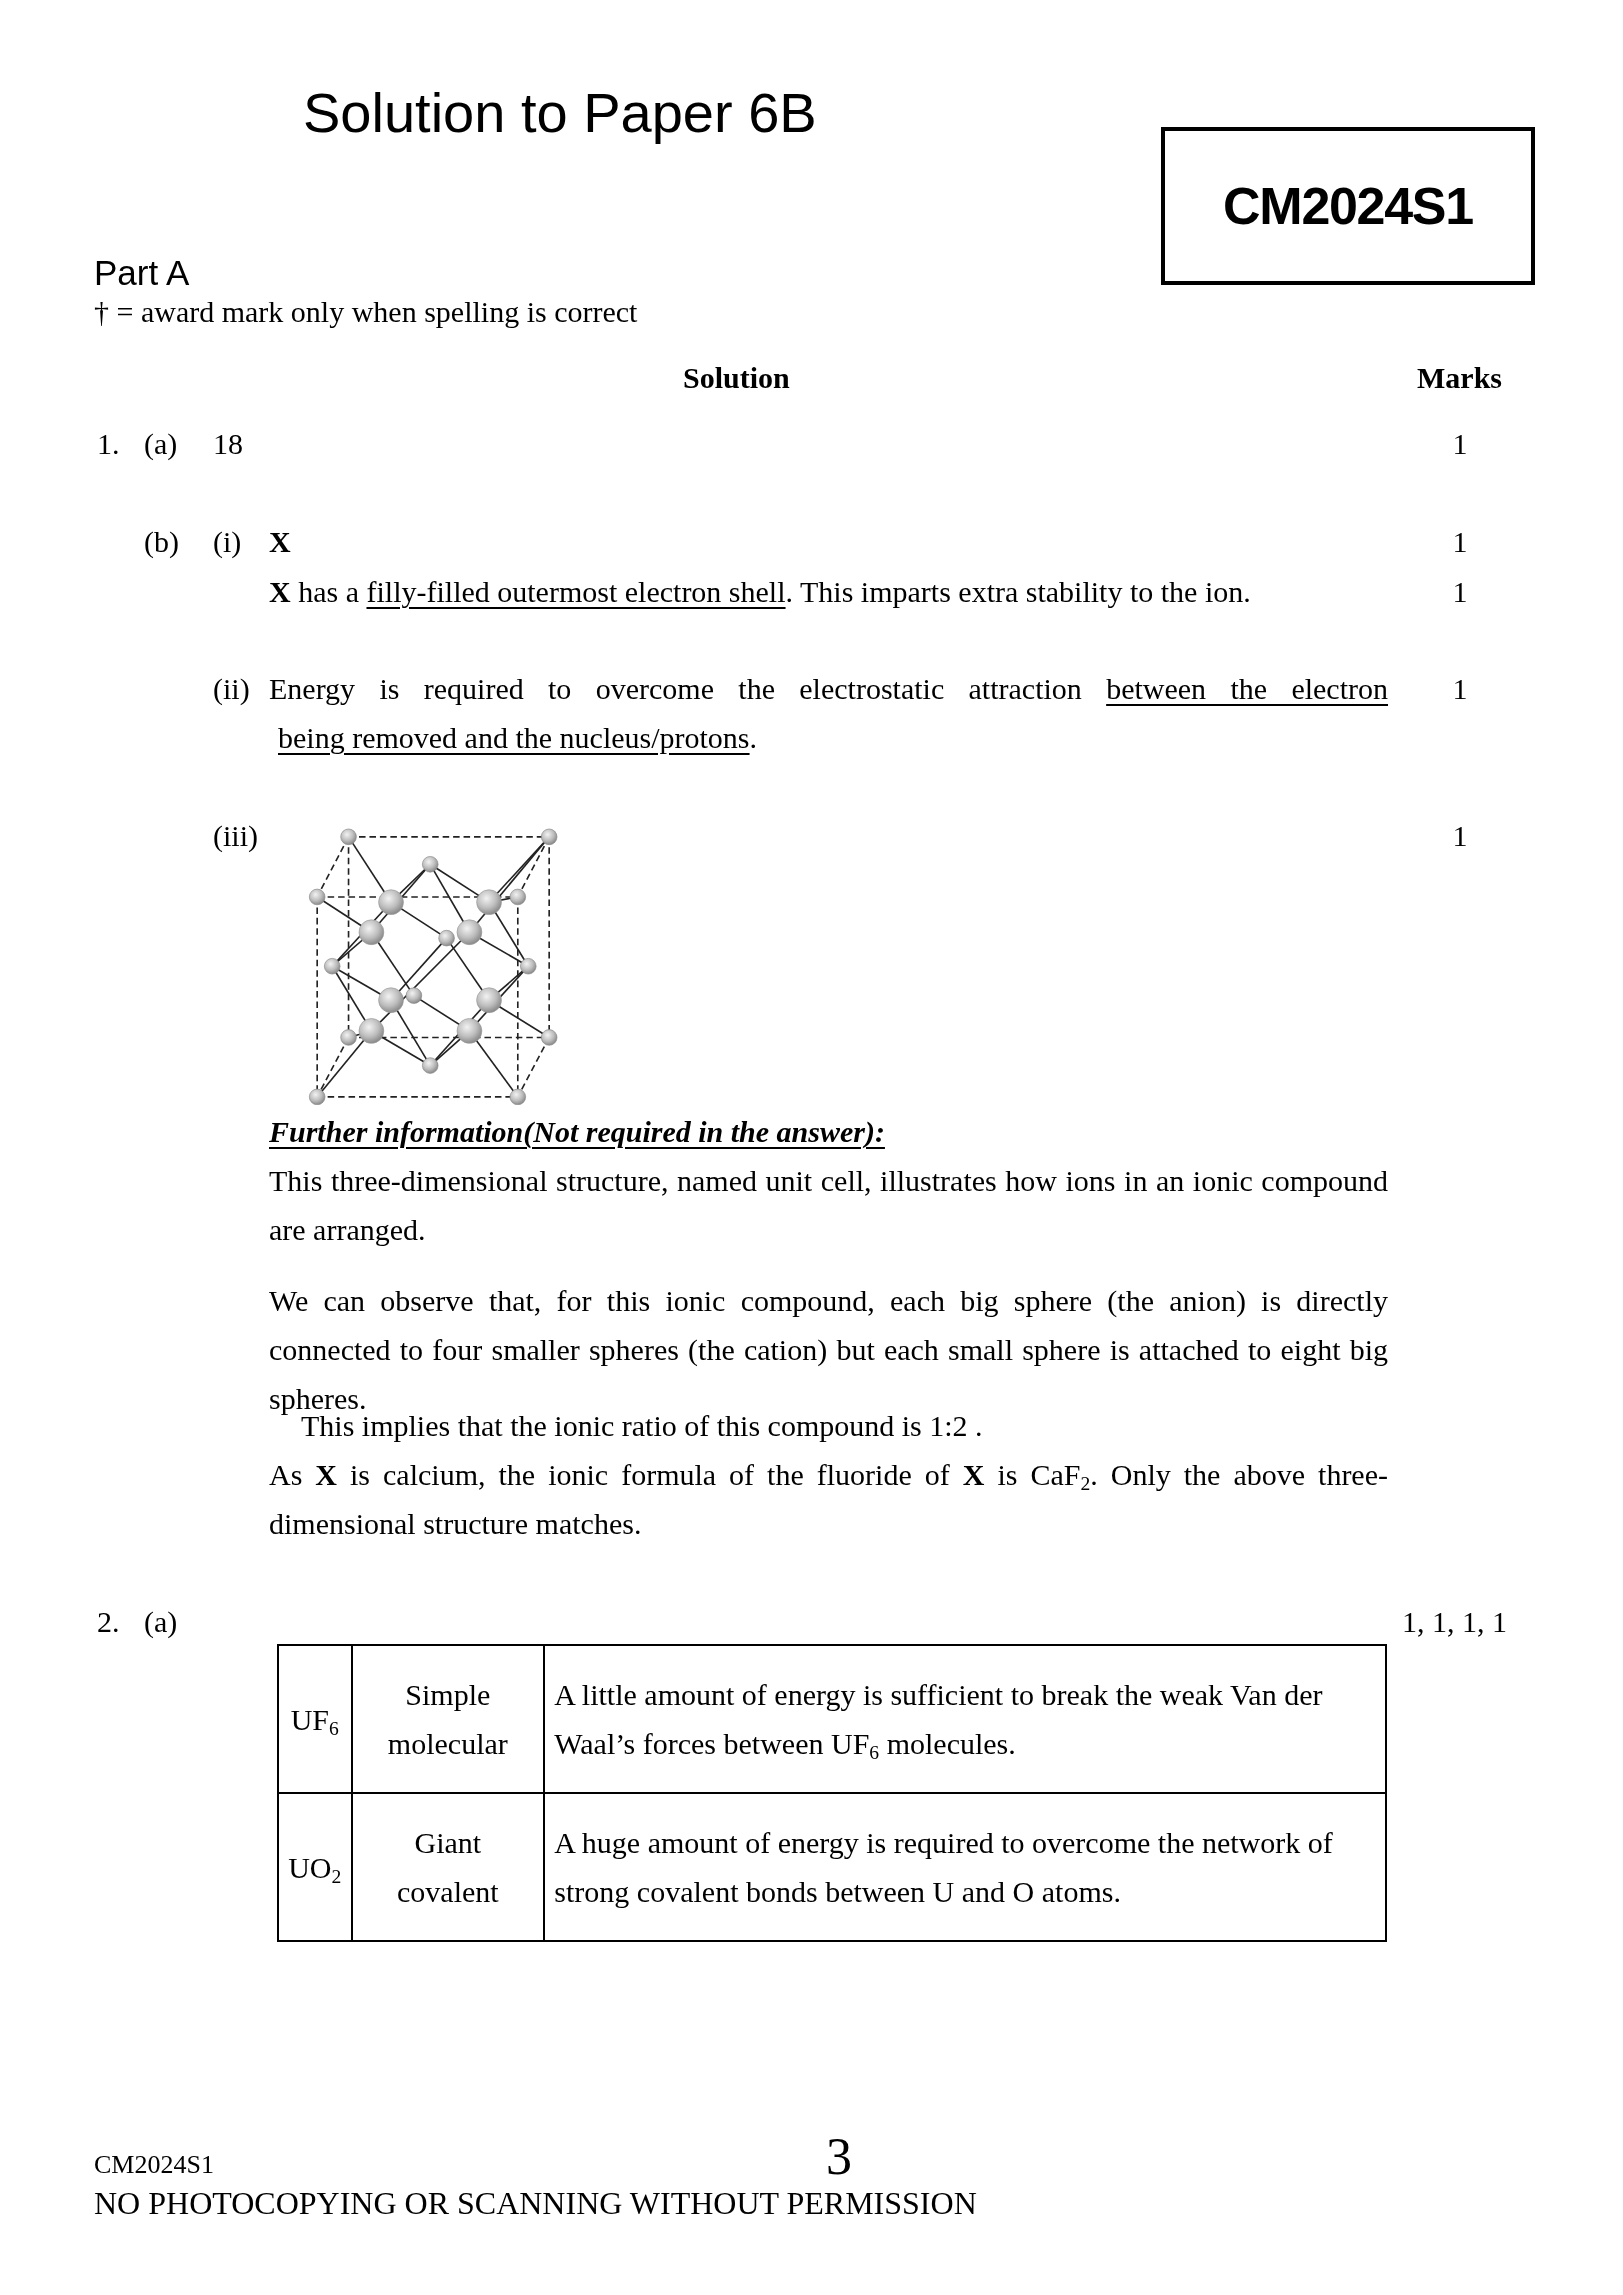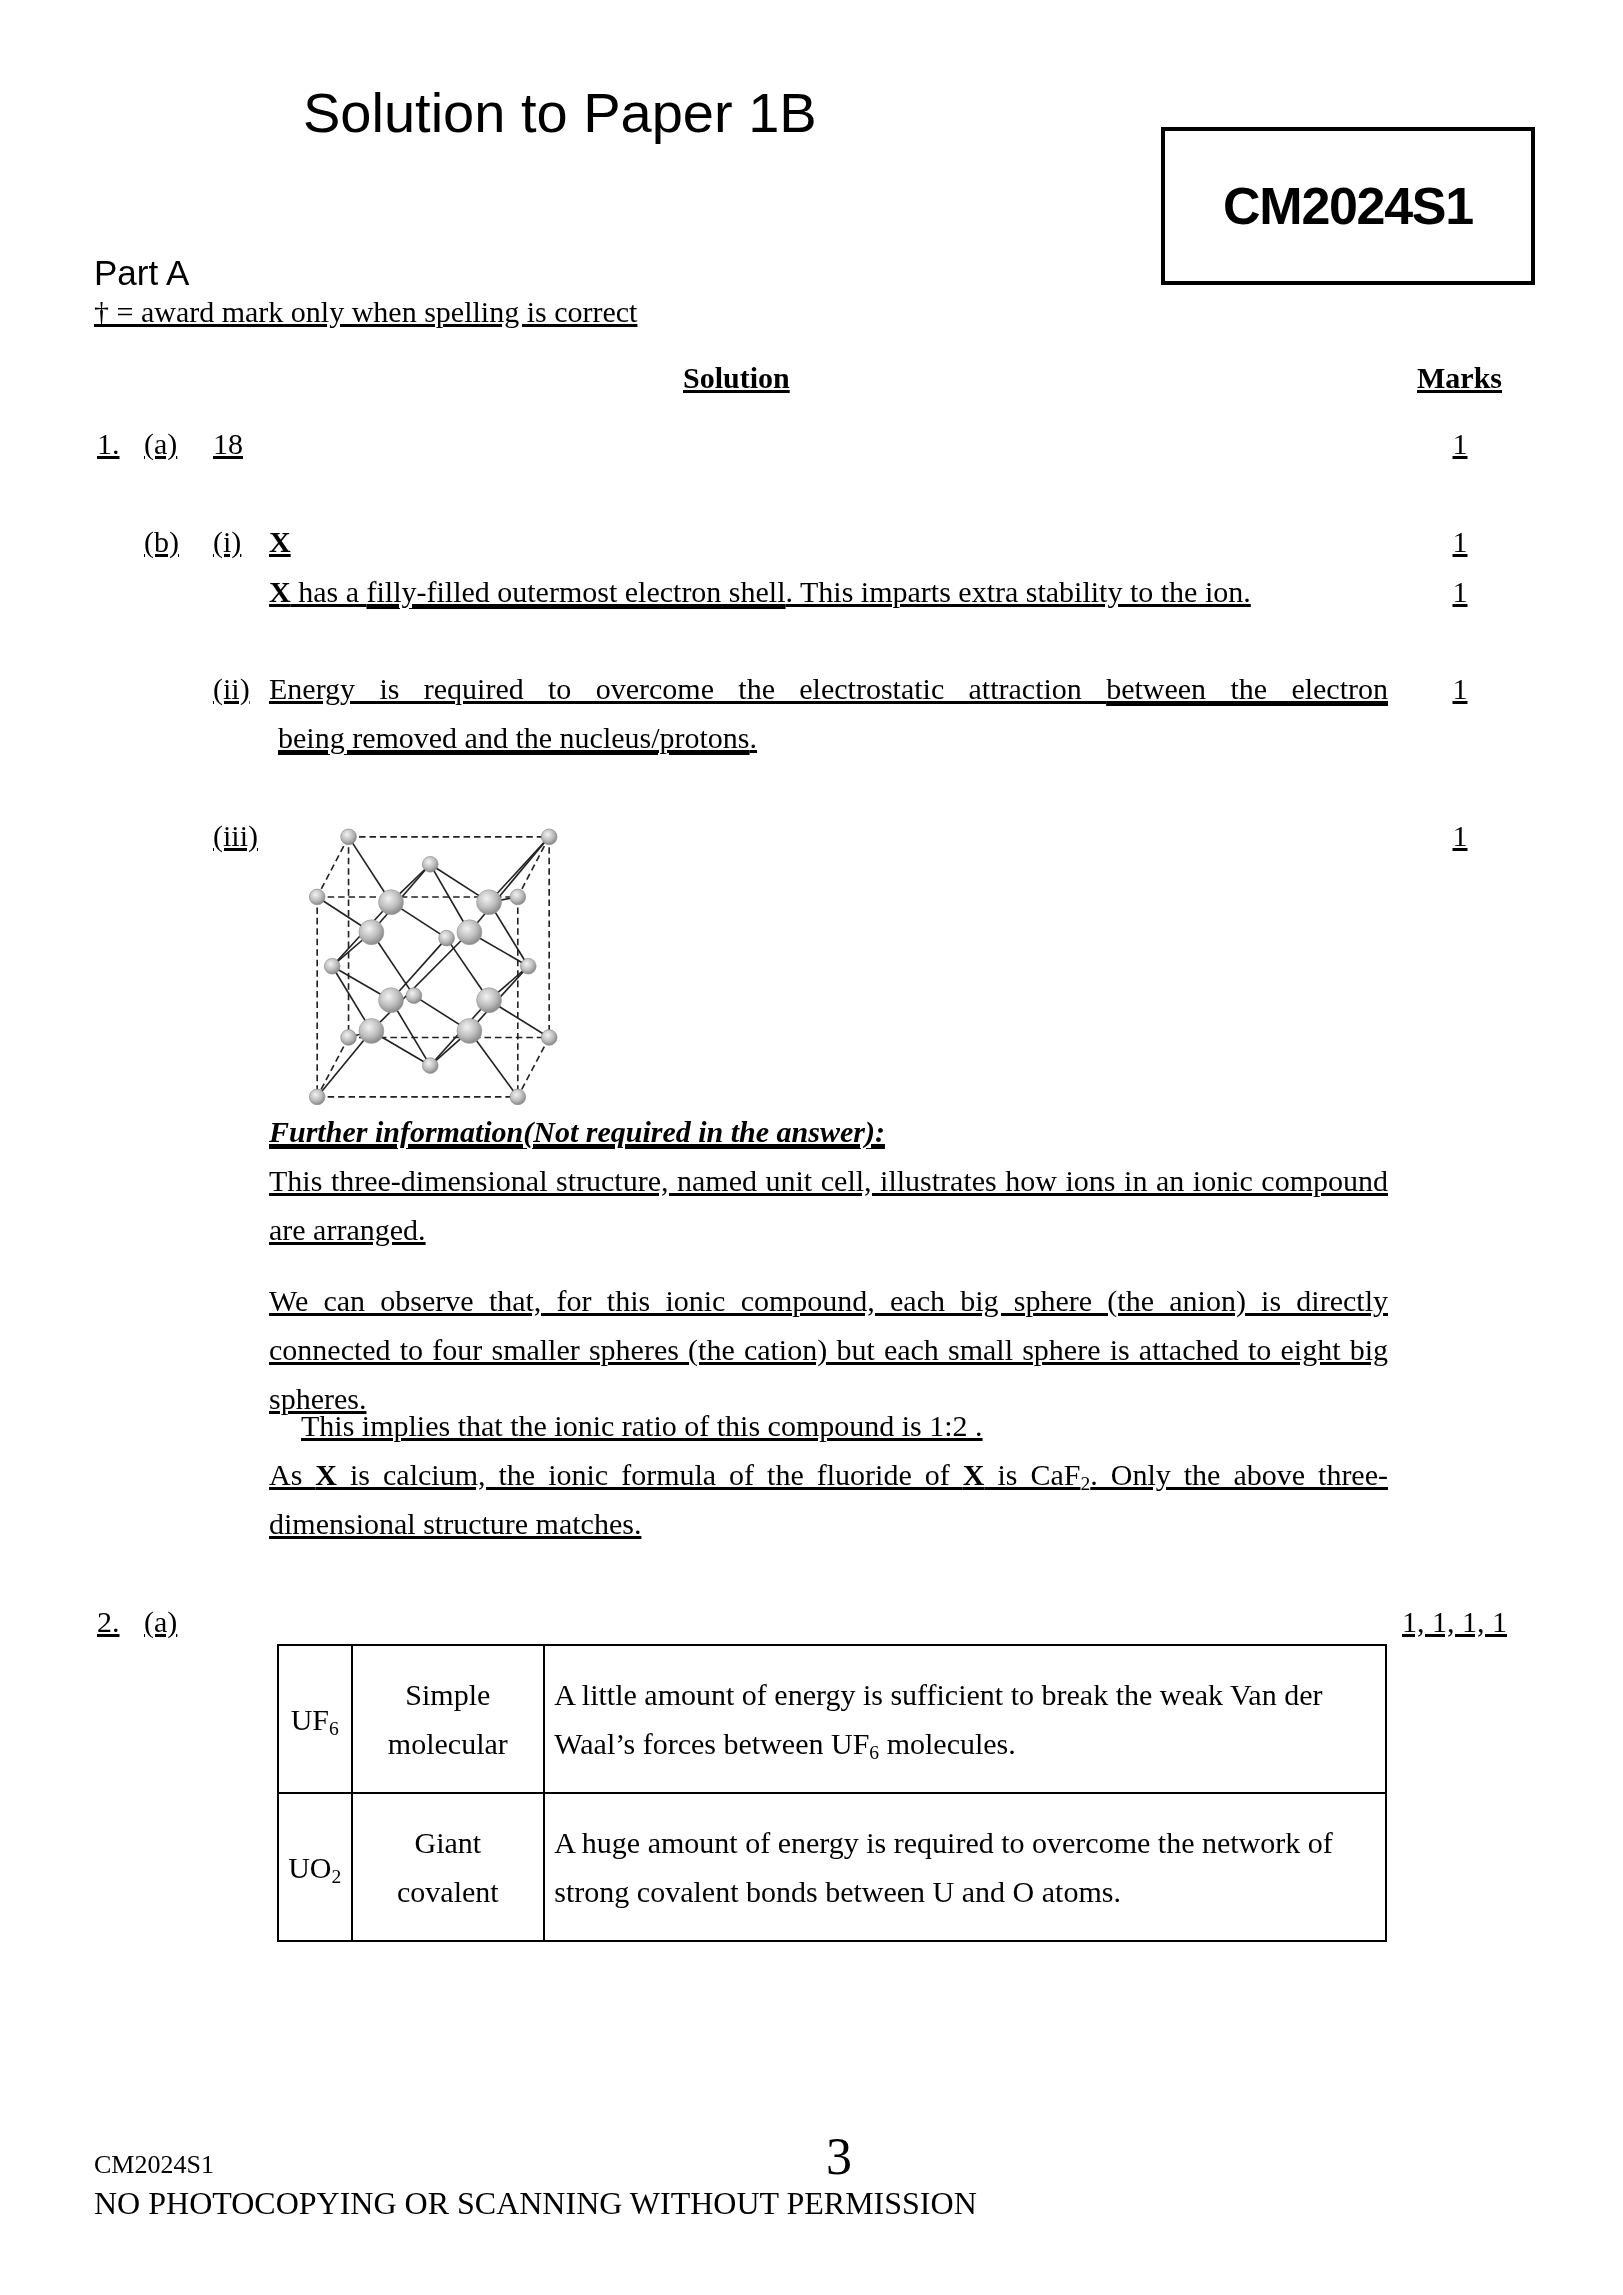--- a/index.html
+++ b/index.html
@@ -1,20 +1,20 @@
 <!DOCTYPE html>
 <html style="font-size:10.5px"><head>
 <meta charset="utf-8">
 <style>
   html, body { margin:0; padding:0; background:#ffffff; }
   body { width:1623px; height:2295px; position:relative; overflow:hidden; color:#000; }
   .serif { font-family:"Liberation Serif","DejaVu Serif",serif; }
   .sans { font-family:"Liberation Sans","DejaVu Sans",sans-serif; }
   .abs { position:absolute; white-space:nowrap; }
-  .t { font-size:30px; line-height:49px;text-decoration:underline; }
+  .t { font-size:30px; line-height:49px; }
   .title { font-size:56px; left:303px; top:77px; line-height:72px; }
   .code-box { left:1161px; top:127px; width:374px; height:158px; border:4.6px solid #000; box-sizing:border-box; display:flex; align-items:center; justify-content:center; }
   .code-box span { font-size:52px; font-weight:bold; letter-spacing:-1.3px; }
   .partA { font-size:35px; left:94px; top:250px; line-height:46px; }
   .note { left:94px; top:287px; }
   .hdr { font-weight:bold; }
   .mark { text-align:center; width:52px; }
   u { text-decoration:underline; text-decoration-thickness:2px; text-underline-offset:4.6px; }
   .just { white-space:normal; text-align:justify; text-align-last:justify; }
   .fi-head { font-weight:bold; font-style:italic; }
@@ -26,21 +26,21 @@
   table.tbl td.l { text-align:left; }
   .col1 { width:168px; } .col2 { width:249px; }
   sub { font-size:19.6px; vertical-align:-5.2px; line-height:0; }
   .footer-code { left:94px; top:2148px; font-size:26px; line-height:33px; }
   .footer-page { left:826px; top:2127px; font-size:52px; line-height:59px; }
   .footer-copy { left:94px; top:2187px; font-size:32px; line-height:33px; }
 </style>
 </head>
 <body>
 
-<div class="abs sans title">Solution to Paper 1B</div>
+<div class="abs sans title">Solution to Paper 6B</div>
 <div class="abs code-box">
   <span class="sans">CM2024S1</span>
 </div>
 <div class="abs sans partA">Part A</div>
 <div class="abs serif t note">† = award mark only when spelling is correct</div>
 <div class="abs serif t hdr" style="left:683px; top:353px;">Solution</div>
 <div class="abs serif t hdr" style="left:1417px; top:353px;">Marks</div>
 
 <div class="abs serif t" style="left:97px; top:419px;">1.</div>
 <div class="abs serif t" style="left:144px; top:419px;">(a)</div>

